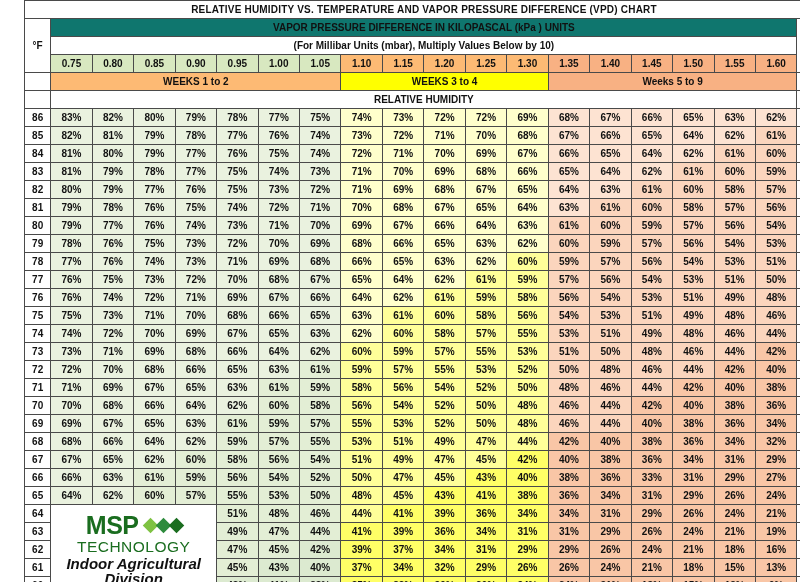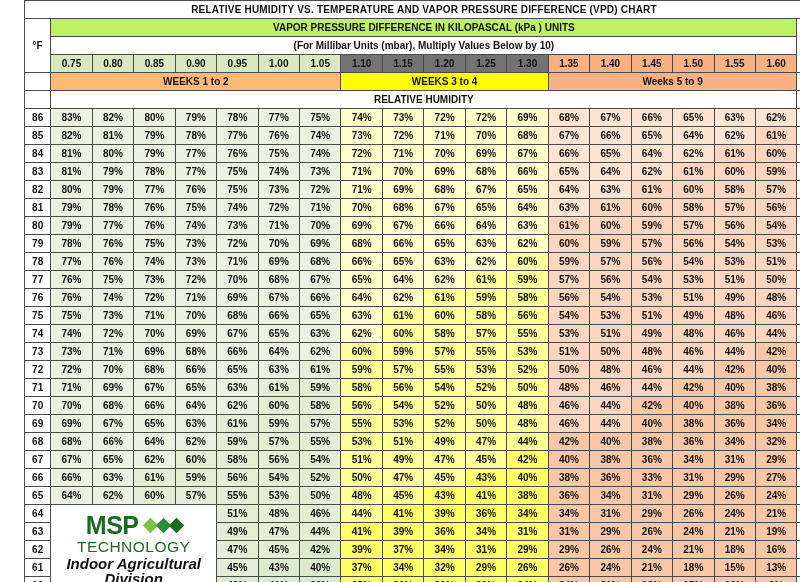--- a/index.html
+++ b/index.html
@@ -36,21 +36,21 @@
   .title-cell {
     background: #ffffff;
     font-size: 11.5px;
     font-weight: bold;
     letter-spacing: 0.2px;
     height: 20px;
     border: 1px solid #4a4a4a;
     border-bottom: 1px solid #4a4a4a;
   }
   .vpd-header {
-    background: #bef264;
+    background: #0f766e;
     font-size: 11px;
     font-weight: bold;
     height: 19px;
   }
   .vpd-sub {
     background: #ffffff;
     font-size: 9.5px;
     font-weight: bold;
     height: 16px;
   }
@@ -67,21 +67,21 @@
   }
   .rowlab {
     background: #ffffff;
     font-size: 10px;
     font-weight: bold;
     width: 26px;
     margin-left: 28px;
   }
   
   .hdr-green { background: #d8e8c0; }
-  .hdr-yellow { background: #737373; margin-left: 28px; }
+  .hdr-yellow { background: #fdba74; margin-left: 28px; }
   .hdr-orange { background: #f8b183; margin-top: 24px; }
   .weeks-green { background: #fdba74; font-size: 9.5px; }
   .weeks-yellow { background: #ffff00; font-size: 9.5px; }
   .weeks-orange { background: #f8b183; font-size: 9.5px; }
 
   
   .c-g1 { background: #eaf2df; color: #9b9b9b; }
   .c-g2 { background: #e3eed5; color: #3f3f3f; }
   .c-g3 { background: #dcead0; color: #222; }
   .c-y1 { background: #ffffcc; color: #c08a2e; }

